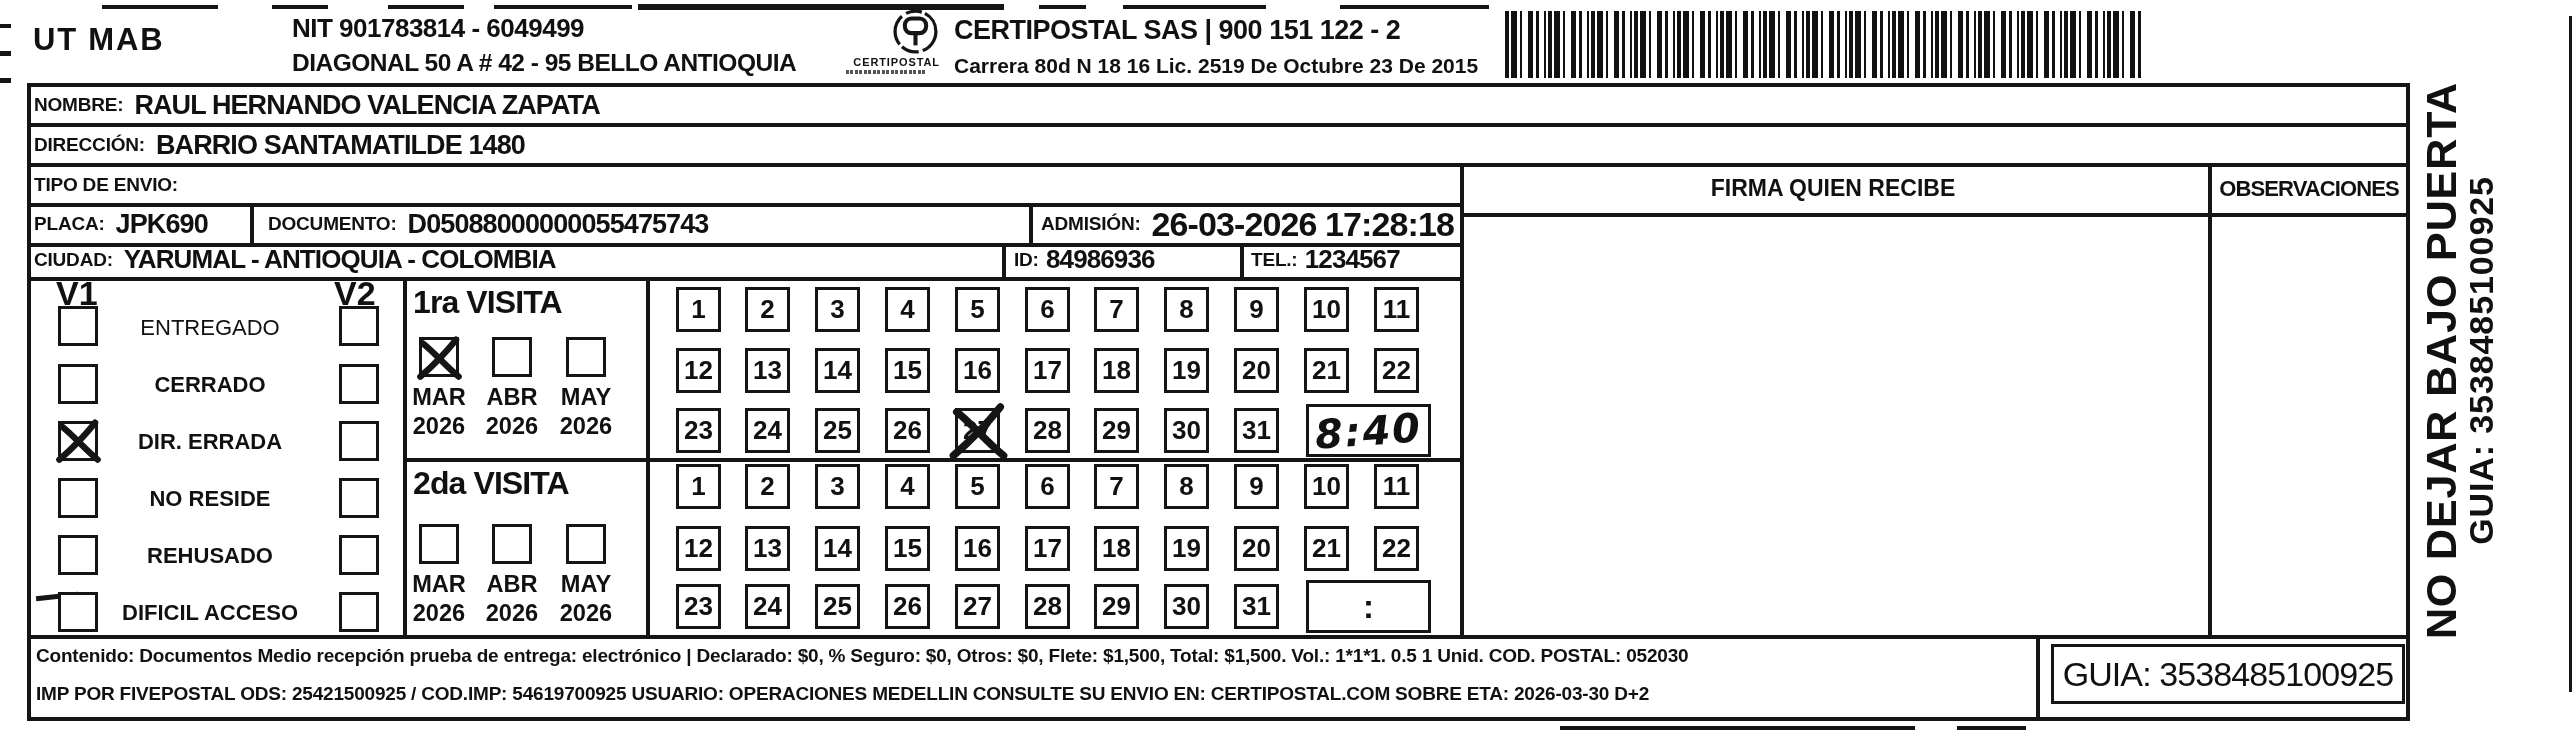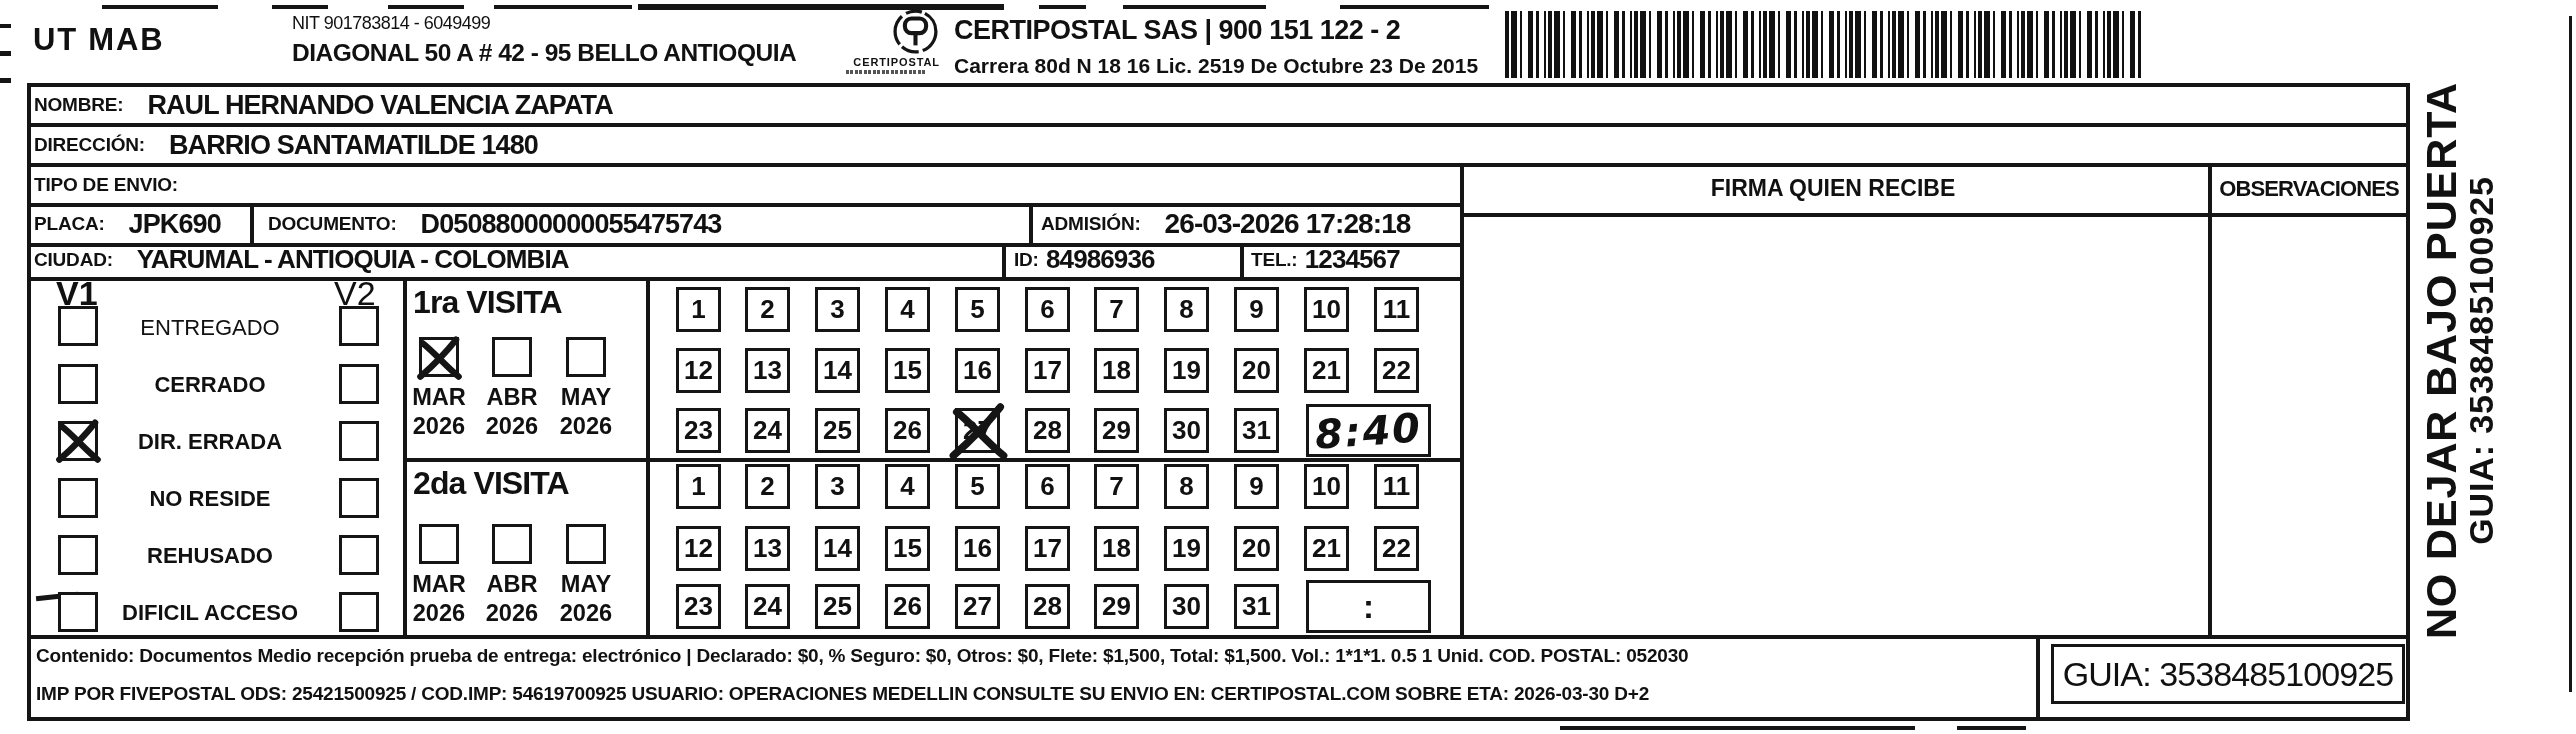--- a/index.html
+++ b/index.html
@@ -2,21 +2,21 @@
 <html style="font-size:14.5px"><head>
 <meta charset="utf-8">
 <style>
   html,body{margin:0;padding:0;background:#fff}
   #sheet{position:relative;width:2576px;height:734px;background:#fff;overflow:hidden;
          font-family:"Liberation Sans",sans-serif;color:#111}
   .hl{position:absolute;height:3.6px;background:#151515;z-index:1}
   .vl{position:absolute;width:3.6px;background:#151515;z-index:1}
   .dash{position:absolute;background:#151515;z-index:1}
   .txt{position:absolute;white-space:nowrap;z-index:2}
-  .row{position:absolute;height:36px;display:flex;align-items:center;gap:24px;white-space:nowrap;z-index:2}
+  .row{position:absolute;height:36px;display:flex;align-items:center;gap:11px;white-space:nowrap;z-index:2}
   .lbl{font-size:19px;font-weight:700;letter-spacing:-0.2px}
   .val{font-size:27px;font-weight:700;letter-spacing:-0.9px}
   .cb{position:absolute;width:40px;height:40px;border:3.6px solid #151515;box-sizing:border-box;background:#fff;z-index:2}
   .daybox{position:absolute;width:45px;height:45px;border:3.6px solid #151515;box-sizing:border-box;
           display:flex;align-items:center;justify-content:center;font-weight:700;font-size:26px;background:#fff;z-index:2}
   .timebox{position:absolute;border:3.6px solid #151515;box-sizing:border-box;display:flex;align-items:center;
            justify-content:center;background:#fff;z-index:2}
   .colon{font-size:33px;font-weight:700}
   .hand{font-family:"DejaVu Sans",sans-serif;font-style:italic;font-weight:600;font-size:40px;
         transform:rotate(-4deg);letter-spacing:1.8px}
@@ -49,21 +49,21 @@
   <div class="dash" style="left:0;top:51px;width:11px;height:4.5px"></div>
   <div class="dash" style="left:0;top:78px;width:11px;height:4.5px"></div>
   <div class="dash" style="left:1560px;top:726px;width:355px;height:3.6px"></div>
   <div class="dash" style="left:1957px;top:726px;width:69px;height:3.6px"></div>
   <div class="dash" style="left:36px;top:594px;width:42px;height:5.4px;transform:rotate(-6deg)"></div>
   <div class="vl" style="left:2569px;top:16.3px;height:676px;width:2.7px"></div>
 
   <div class="txt" style="left:33px;top:22px;font-size:31px;font-weight:600;letter-spacing:1.8px">UT MAB</div>
 
   <div style="position:absolute;left:292px;top:12.7px;z-index:2">
-    <div style="font-size:18px;font-weight:400;letter-spacing:-0.5px">NIT 901783814 - 6049499</div>
+    <div style="font-size:26px;font-weight:700;letter-spacing:-0.5px">NIT 901783814 - 6049499</div>
     <div style="font-size:24.5px;font-weight:700;letter-spacing:-0.5px;margin-top:5.4px">DIAGONAL 50 A # 42 - 95  BELLO  ANTIOQUIA</div>
   </div>
 
   <div style="position:absolute;left:831px;top:7.3px;width:109px;text-align:right;z-index:2">
     <svg width="49" height="49" viewBox="0 0 60 60">
       <circle cx="30" cy="30" r="25" fill="none" stroke="#151515" stroke-width="4" stroke-dasharray="30 5 22 4 38 6 20 4"></circle>
       <rect x="17" y="14" width="26" height="18" rx="8" fill="none" stroke="#151515" stroke-width="5"></rect>
       <line x1="30" y1="32" x2="30" y2="47" stroke="#151515" stroke-width="5"></line>
     </svg>
     <div style="font-size:11px;font-weight:700;letter-spacing:0.9px;margin-top:-3.6px">CERTIPOSTAL</div>
@@ -114,40 +114,40 @@
   <div class="row" style="left:34px;top:206px">
     <span class="lbl">PLACA:</span>
     <span class="val">JPK690</span>
   </div>
   <div class="row" style="left:268px;top:206px">
     <span class="lbl">DOCUMENTO:</span>
     <span class="val">D05088000000055475743</span>
   </div>
   <div class="row" style="left:1041px;top:206px">
     <span class="lbl">ADMISIÓN:</span>
-    <span class="val" style="font-size:28px">26-03-2026 17:28:18</span>
+    <span class="val" style="font-size:34px">26-03-2026 17:28:18</span>
   </div>
   <div class="row" style="left:34px;top:244px;height:31px">
     <span class="lbl">CIUDAD:</span>
     <span class="val" style="font-size:26px">YARUMAL - ANTIOQUIA - COLOMBIA</span>
   </div>
   <div class="row" style="left:1014px;top:244px;height:31px;gap:7.3px">
     <span class="lbl">ID:</span>
     <span class="val" style="font-size:26px">84986936</span>
   </div>
   <div class="row" style="left:1251px;top:244px;height:31px;gap:7.3px">
     <span class="lbl">TEL.:</span>
     <span class="val" style="font-size:26px">1234567</span>
   </div>
 
   <div class="txt" style="left:1833px;top:175px;transform:translateX(-50%);font-size:23px;font-weight:700">FIRMA QUIEN RECIBE</div>
   <div class="txt" style="left:2309px;top:176px;transform:translateX(-50%);font-size:22px;font-weight:700;letter-spacing:-0.9px">OBSERVACIONES</div>
 
   <div class="txt" style="left:56px;top:274px;font-size:34px;font-weight:700">V1</div>
-  <div class="txt" style="left:334px;top:274px;font-size:34px;font-weight:400">V2</div>
+  <div class="txt" style="left:334px;top:274px;font-size:34px;font-weight:700">V2</div>
 
   <div class="side">
     <span class="side-l1">NO DEJAR BAJO PUERTA</span>
     <span class="side-l2">GUIA: 3538485100925</span>
   </div>
 
   <div class="txt" style="left:36px;top:645px;font-size:19px;font-weight:700;letter-spacing:-0.2px;max-width:1986px">Contenido: Documentos Medio recepción prueba de entrega: electrónico | Declarado: $0, % Seguro: $0, Otros: $0, Flete: $1,500, Total: $1,500. Vol.: 1*1*1. 0.5  1 Unid. COD. POSTAL: 052030</div>
   <div class="txt" style="left:36px;top:683px;font-size:19px;font-weight:700;letter-spacing:-0.2px;max-width:1986px">IMP POR FIVEPOSTAL ODS: 25421500925 / COD.IMP: 54619700925 USUARIO: OPERACIONES MEDELLIN CONSULTE SU ENVIO EN: CERTIPOSTAL.COM SOBRE ETA: 2026-03-30 D+2</div>
   <div class="box" style="left:2051px;top:644px;width:354px;height:60px">
     <span style="font-size:34px;font-weight:400;letter-spacing:-0.9px">GUIA: 3538485100925</span>

